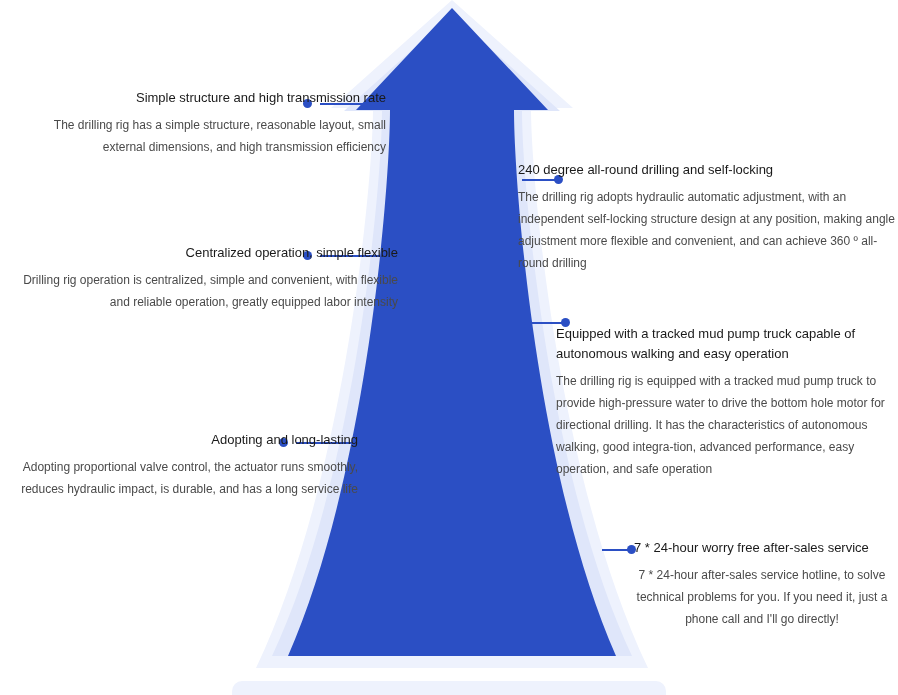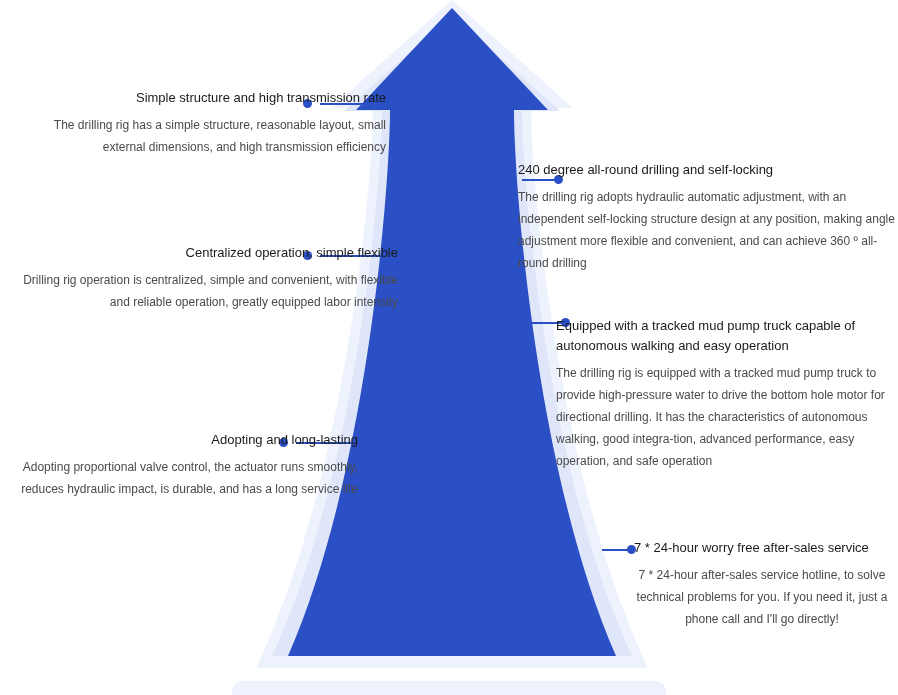--- a/index.html
+++ b/index.html
@@ -145,21 +145,21 @@
   <div class="block right" style="left:518px; top:160px; width:380px;">
     <div class="title">240 degree all-round drilling and self-locking</div>
     <div class="body">The drilling rig adopts hydraulic automatic adjustment, with an independent self-locking structure design at any position, making angle adjustment more flexible and convenient, and can achieve 360 º all-round drilling</div>
   </div>
 
   <div class="block left" style="left:20px; top:243px; width:378px;">
     <div class="title">Centralized operation, simple flexible</div>
     <div class="body">Drilling rig operation is centralized, simple and convenient, with flexible and reliable operation, greatly equipped labor intensity</div>
   </div>
 
-  <div class="block right" style="left:556px; top:316px; width:340px;">
+  <div class="block right" style="left:556px; top:324px; width:340px;">
     <div class="title">Equipped with a tracked mud pump truck capable of autonomous walking and easy operation</div>
     <div class="body">The drilling rig is equipped with a tracked mud pump truck to provide high-pressure water to drive the bottom hole motor for directional drilling. It has the characteristics of autonomous walking, good integra-tion, advanced performance, easy operation, and safe operation</div>
   </div>
 
   <div class="block left" style="left:8px; top:430px; width:350px;">
     <div class="title">Adopting and long-lasting</div>
     <div class="body">Adopting proportional valve control, the actuator runs smoothly, reduces hydraulic impact, is durable, and has a long service life</div>
   </div>
 
   <div class="block right" style="left:634px; top:538px; width:256px;">

